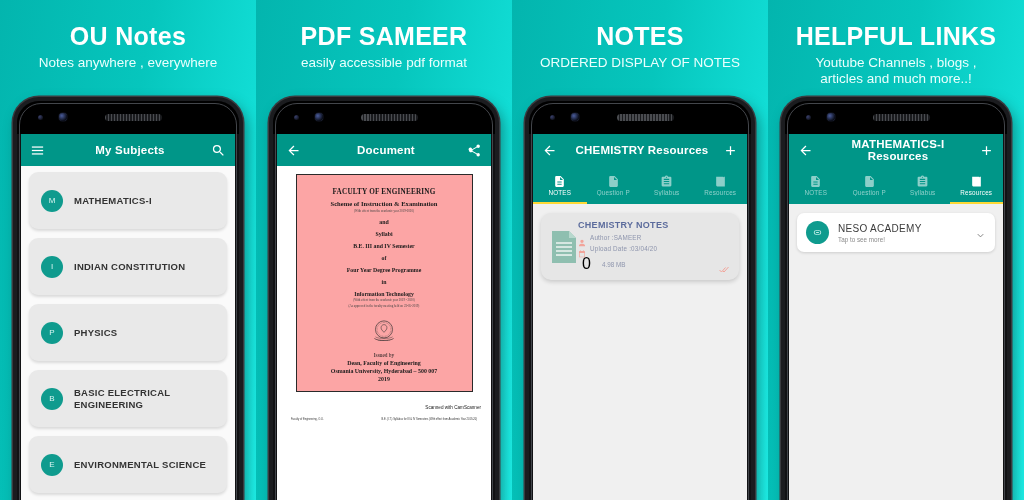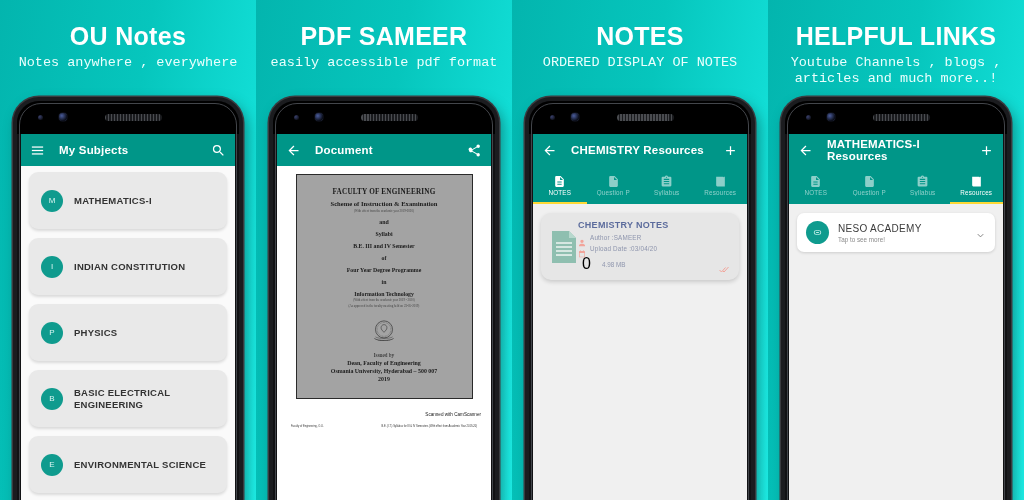--- a/index.html
+++ b/index.html
@@ -18,21 +18,21 @@
   }
 
   
   .hd-wrap { position: absolute; top: 22px; left: 0; width: 100%; text-align: center; padding: 0 6px; }
   .hd-title {
     color: #ffffff; font-weight: bold; letter-spacing: .3px;
     font-size: 25px; line-height: 28px; white-space: nowrap;
   }
   .hd-sub {
     color: #eafffd; font-size: 13.5px; line-height: 16px; margin-top: 5px;
-    font-weight: 400; white-space: nowrap; font-family: Liberation Mono, monospace;
+    font-weight: 400; white-space: nowrap;
   }
   .hd-sub.two { white-space: normal; text-align: center; }
 
   
   .phone {
     position: absolute; left: 50%; transform: translateX(-50%);
     top: 97px; width: 230px; height: 420px;
     background: #111214;
     border: 4px solid #1b1c1f;
     border-radius: 26px 26px 6px 6px;
@@ -53,43 +53,43 @@
             background: repeating-linear-gradient(90deg, #4a4c50 0 1.5px, #1a1b1e 1.5px 3px); }
 
   .screen { position: absolute; left: 4px; right: 4px; top: 33px; bottom: 0; background: #fff; overflow: hidden; }
 
   
   .appbar {
     height: 32px; background: #009688; color: #fff;
     display: flex; align-items: center; padding: 0 9px; gap: 10px;
   }
   .appbar .ttl { font-size: 11.5px; font-weight: bold; letter-spacing: .2px; flex: 1; }
-  .appbar .ttl.center { text-align: left; margin-left: 4px; }
+  .appbar .ttl.center { text-align: center; margin-left: 4px; }
   .ic { width: 15px; height: 15px; display: inline-block; flex: none; }
   .ic svg { width: 100%; height: 100%; display: block; fill: #fff; }
 
   
   .listbg { background: #fafafa; height: 100%; padding: 6px 8px 0 8px; overflow: hidden; }
   .subj-card {
     background: #e9e9e9; border-radius: 9px; margin-bottom: 9px;
     height: 57px; display: flex; align-items: center; gap: 11px; padding: 0 12px;
     box-shadow: 0 2px 3px rgba(0,0,0,.13);
   }
   .avatar {
     width: 22px; height: 22px; border-radius: 50%; background: #0f9b8e; flex: none;
     color: #d8f5f1; font-size: 8px; display: flex; align-items: center; justify-content: center;
     font-weight: 500;
   }
   .subj-name { font-size: 9.5px; color: #333; letter-spacing: .25px; line-height: 12px; font-weight: bold; }
 
   
   .doc-scroll { background: #fff; height: 100%; padding: 8px 0 0 0; }
   .doc-page {
-    width: 177px; margin: 0 auto; border: 1.5px solid #2a2a2a; background: #a3a3a3;
-    padding: 13px 8px 16px 8px; color: #1b1b1b; text-align: center;
+    width: 177px; margin: 0 auto; border: 1.5px solid #2a2a2a; background: #fca5a5;
+    padding: 13px 8px 9px 8px; color: #1b1b1b; text-align: center;
     font-family: "Liberation Serif", serif;
   }
   .d1 { font-size: 7.2px; font-weight: bold; letter-spacing: .2px; }
   .d2 { font-size: 6.6px; font-weight: bold; margin-top: 4px; }
   .d-tiny { font-size: 3.1px; margin-top: 1.5px; color: #444; }
   .d3 { font-size: 5.8px; font-weight: bold; margin-top: 6px; }
   .emblem { width: 32px; height: 32px; margin: 7px auto 5px auto; position: relative; }
   .emblem svg { width: 100%; height: 100%; }
   .d-foot { font-size: 5.4px; margin-top: 1px; }
   .d-foot.b { font-weight: bold; font-size: 5.9px; margin-top: 2px; }

